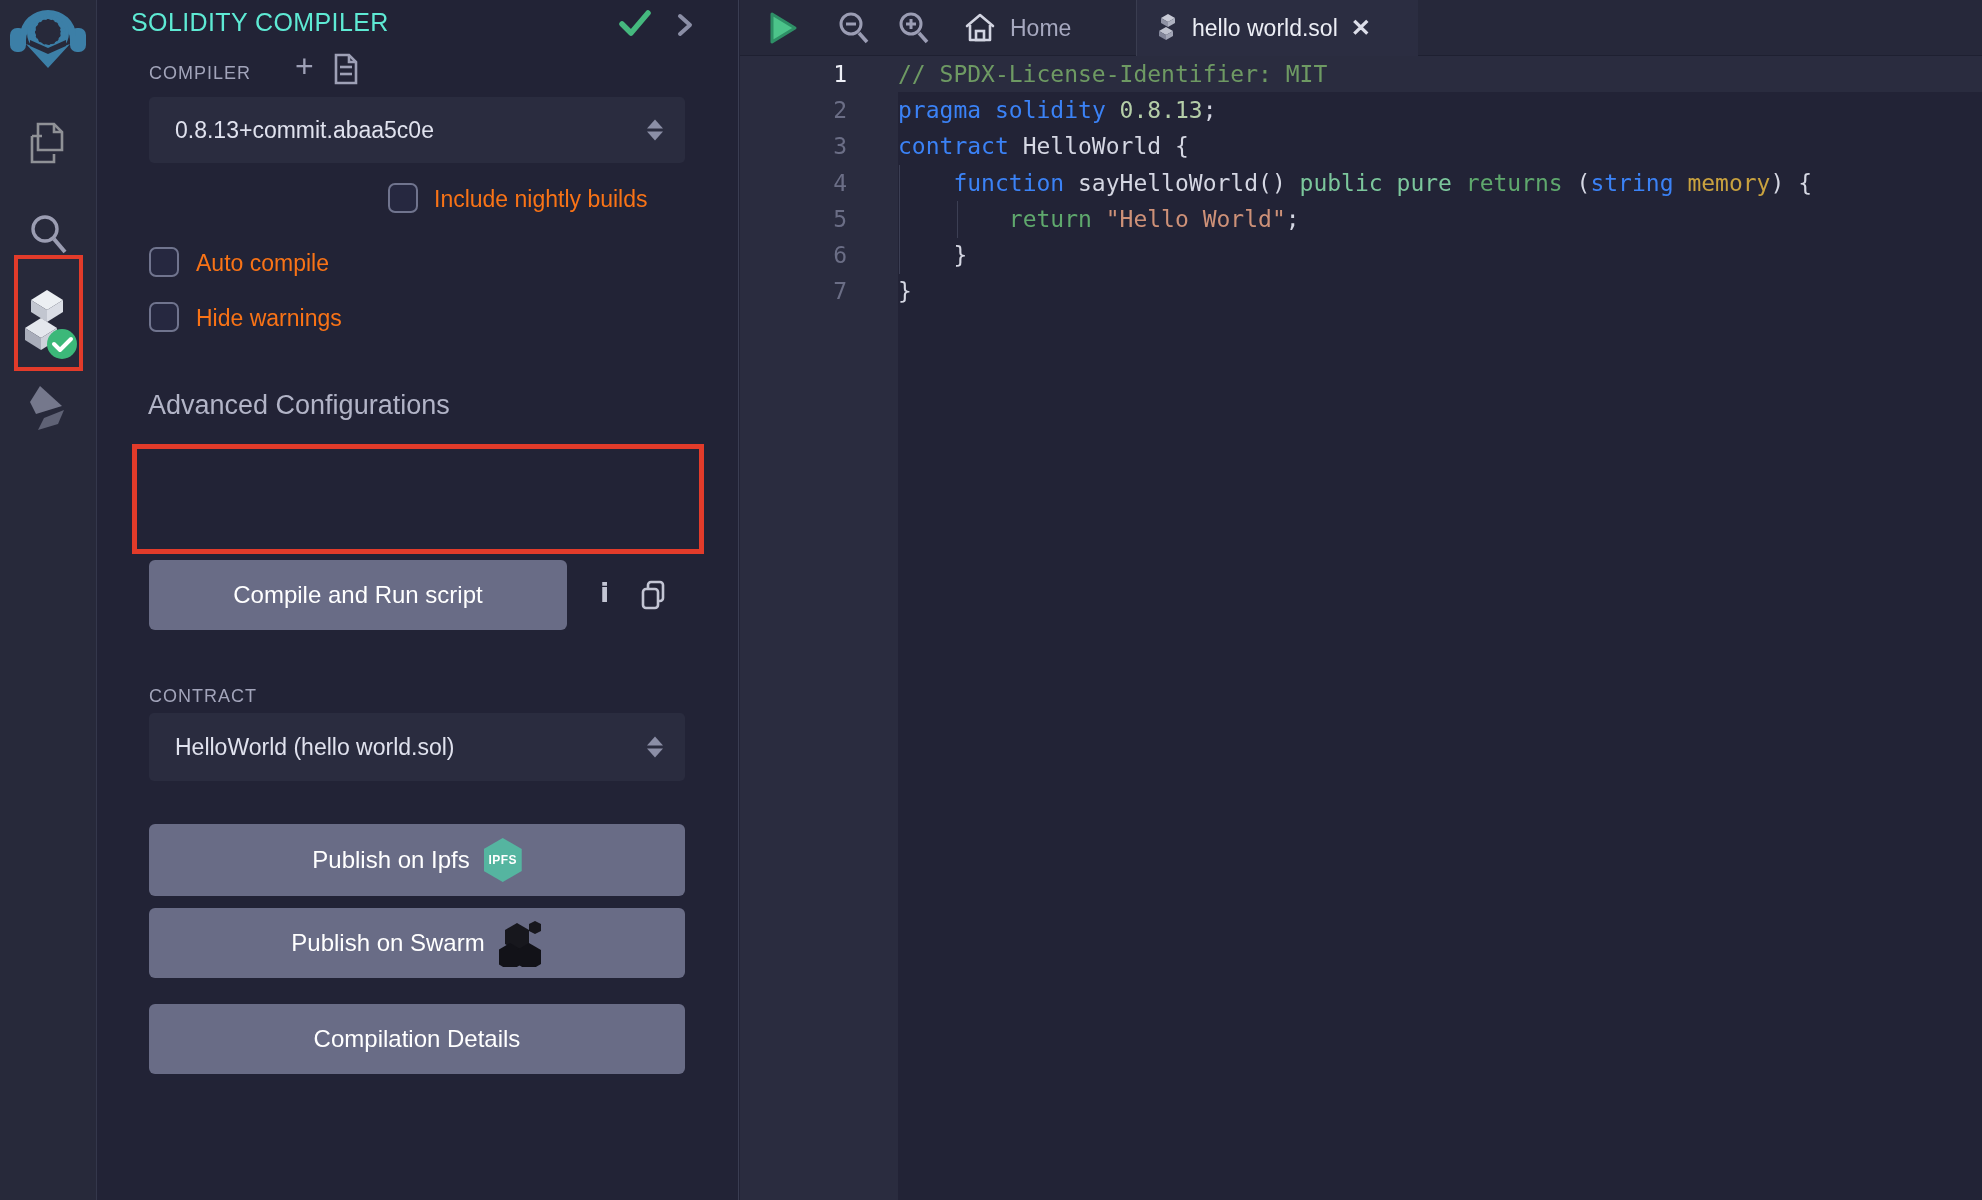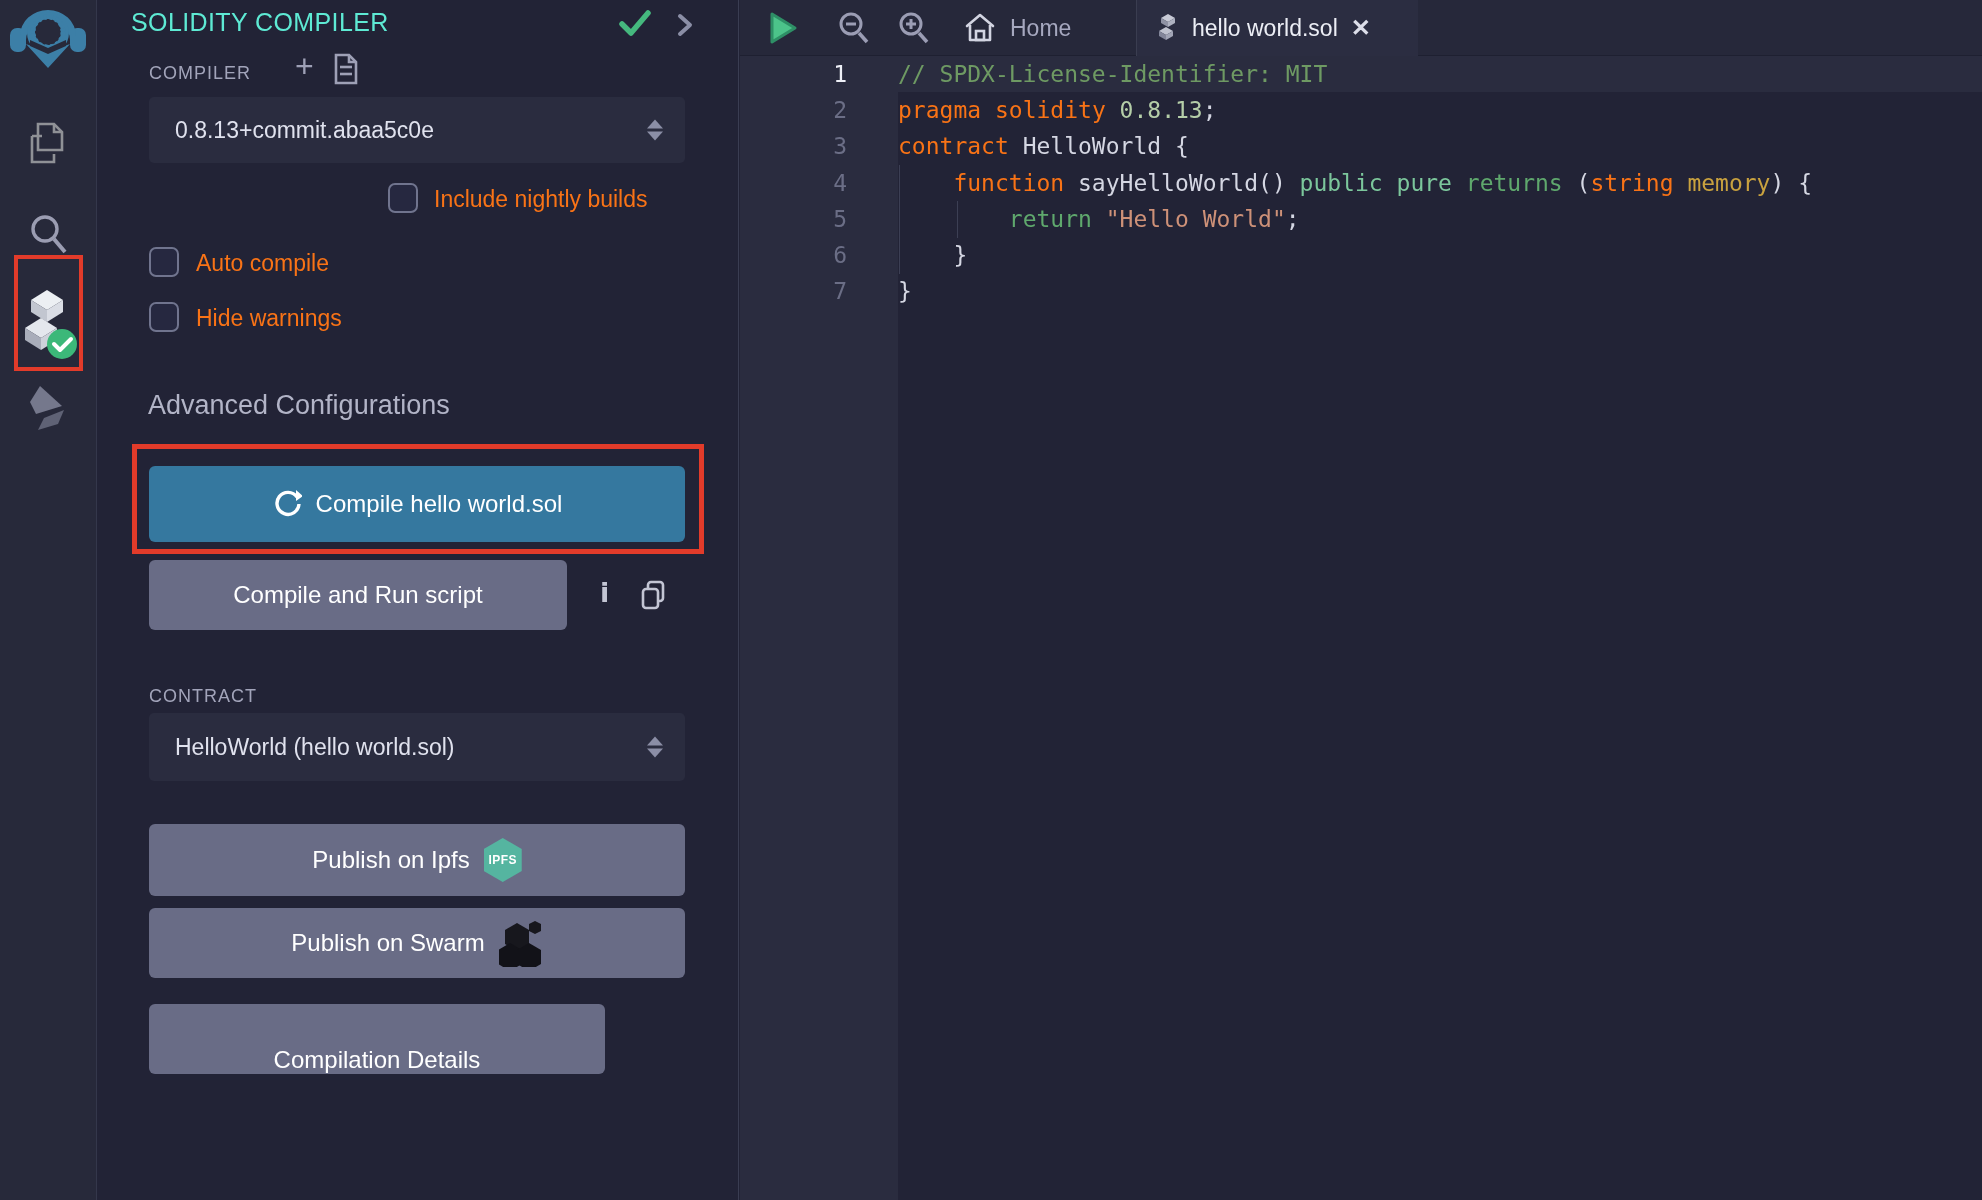--- a/index.html
+++ b/index.html
@@ -74,21 +74,21 @@
   .close-x { font-size:24px; color:#dcdee9; font-weight:bold; cursor:pointer; line-height:24px; }
 
   .gutter-bg { position:absolute; left:0; top:56px; width:158px; height:1144px; background:#2a2c3f; }
   .code-area { position:absolute; left:0; top:56px; width:1242px; }
   .code-row { display:flex; height:36.2px; align-items:center; position:relative; }
   .code-row.active { background:#2a2c3f; }
   .gutter-num { width:158px; flex:0 0 158px; text-align:right; padding-right:51px;
                 font-family:"DejaVu Sans Mono", monospace; font-size:23px; color:#6b6e86; }
   .code-row.active .gutter-num { color:#eef0f7; }
   .code-text { font-family:"DejaVu Sans Mono", monospace; font-size:23px; white-space:pre; color:#d5d7e3; }
-  .tok-comment { color:#6e9a63; } .tok-kw { color:#f97316;text-align:right; } .tok-mod { color:#7cc79c; }
+  .tok-comment { color:#6e9a63; } .tok-kw { color:#3b82f6;text-align:right; } .tok-mod { color:#7cc79c; }
   .tok-kw2 { color:#5fa86d; } .tok-num { color:#b5cea8; } .tok-str { color:#ce9178; }
   .tok-gold { color:#c9a23f; } .tok-plain { color:#d5d7e3; }
   .indent-guide { position:absolute; width:1px; background:#3c3f54; z-index:1; }
 
   svg { display:block; }
 </style>
 </head>
 <body>
 
 <div id="page">
@@ -186,28 +186,20 @@
     <div class="checkbox" style="left:52px; top:302px;"></div>
     <div class="cb-label" style="left:99px; top:305px;">Hide warnings</div>
 
     <div class="adv-label">Advanced Configurations</div>
     <div class="adv-chevron">
       <svg width="18" height="24" viewBox="0 0 18 24">
         <path d="M4 3 l10 9 l-10 9" fill="none" stroke="#b2b4c7" stroke-width="4" stroke-linecap="round" stroke-linejoin="round"></path>
       </svg>
     </div>
 
-    <div class="btn btn-primary" style="top:466px; width:536px; height:76px;">
-      <svg width="30" height="30" viewBox="0 0 30 30">
-        <path d="M25 8 A11 11 0 1 0 27 15" fill="none" stroke="#ffffff" stroke-width="3.4"></path>
-        <polygon points="24,1 24,12 31,7" fill="#ffffff"></polygon>
-        <path d="M5 22 A11 11 0 0 0 25 19" fill="none" stroke="#ffffff" stroke-width="0"></path>
-      </svg>
-      <span>Compile hello world.sol</span>
-    </div>
 
     <div class="btn btn-gray" style="top:560px; width:418px; height:70px;">
       <span>Compile and Run script</span>
     </div>
     <div class="inline-icon-btn info-glyph" style="left:503px; top:577px;">i</div>
     <div class="inline-icon-btn" style="left:543px; top:580px;">
       <svg width="26" height="30" viewBox="0 0 26 30">
         <rect x="8" y="2" width="15" height="19" rx="3" fill="none" stroke="#c3c5d4" stroke-width="2.6"></rect>
         <rect x="3" y="9" width="15" height="19" rx="3" fill="#222336" stroke="#c3c5d4" stroke-width="2.6"></rect>
       </svg>
@@ -233,21 +225,21 @@
     <div class="btn btn-gray" style="top:908px; width:536px; height:70px;">
       <span>Publish on Swarm</span>
       <svg width="44" height="48" viewBox="0 0 44 48">
         <polygon points="18,4 30,11 30,25 18,32 6,25 6,11" fill="#17171d"></polygon>
         <polygon points="11,24 23,31 23,45 11,52 -1,45 -1,31" fill="#121218"></polygon>
         <polygon points="30,24 42,31 42,45 30,52 18,45 18,31" fill="#121218"></polygon>
         <polygon points="36,2 42,5 42,12 36,15 30,12 30,5" fill="#17171d"></polygon>
       </svg>
     </div>
 
-    <div class="btn btn-gray" style="top:1004px; width:456px; height:70px;align-items:flex-end;">
+    <div class="btn btn-gray" style="top:1004px; width:536px; height:70px;">
       <span>Compilation Details</span>
     </div>
 
   </div>
 
   <div class="editor">
     <div class="gutter-bg"></div>
 
     <div class="tabbar">
       <div class="tab-tools" style="left:28px;">

